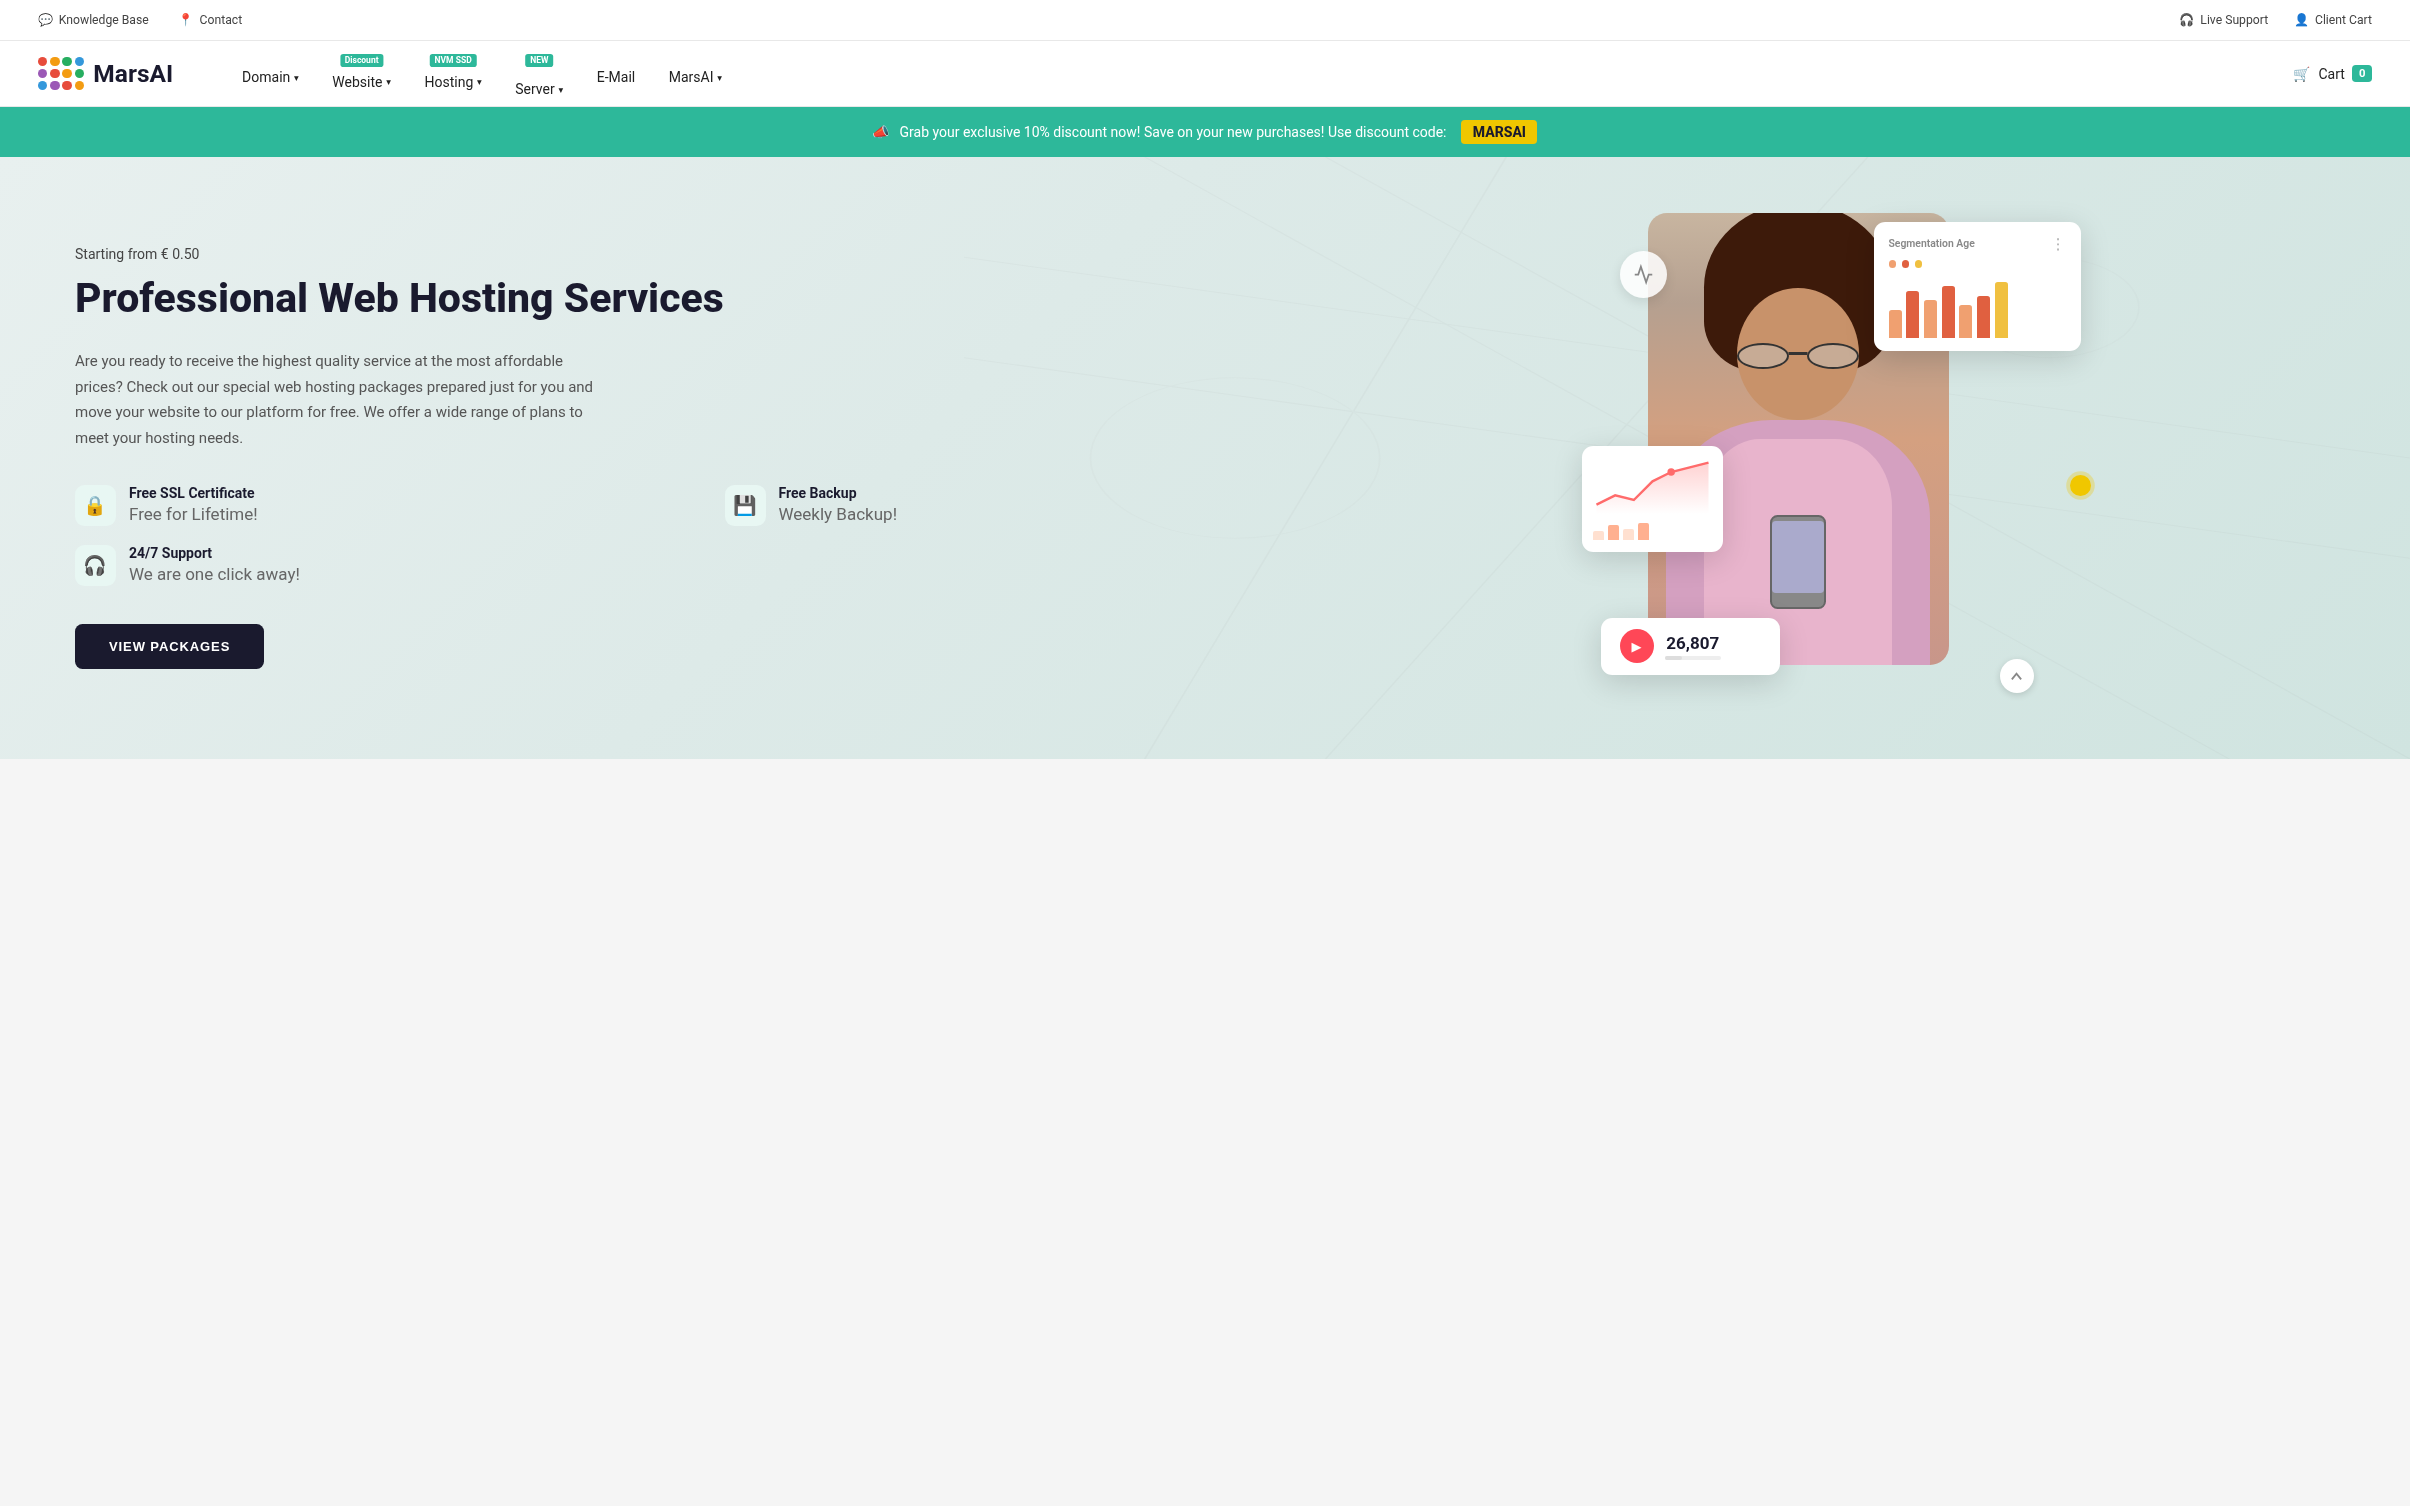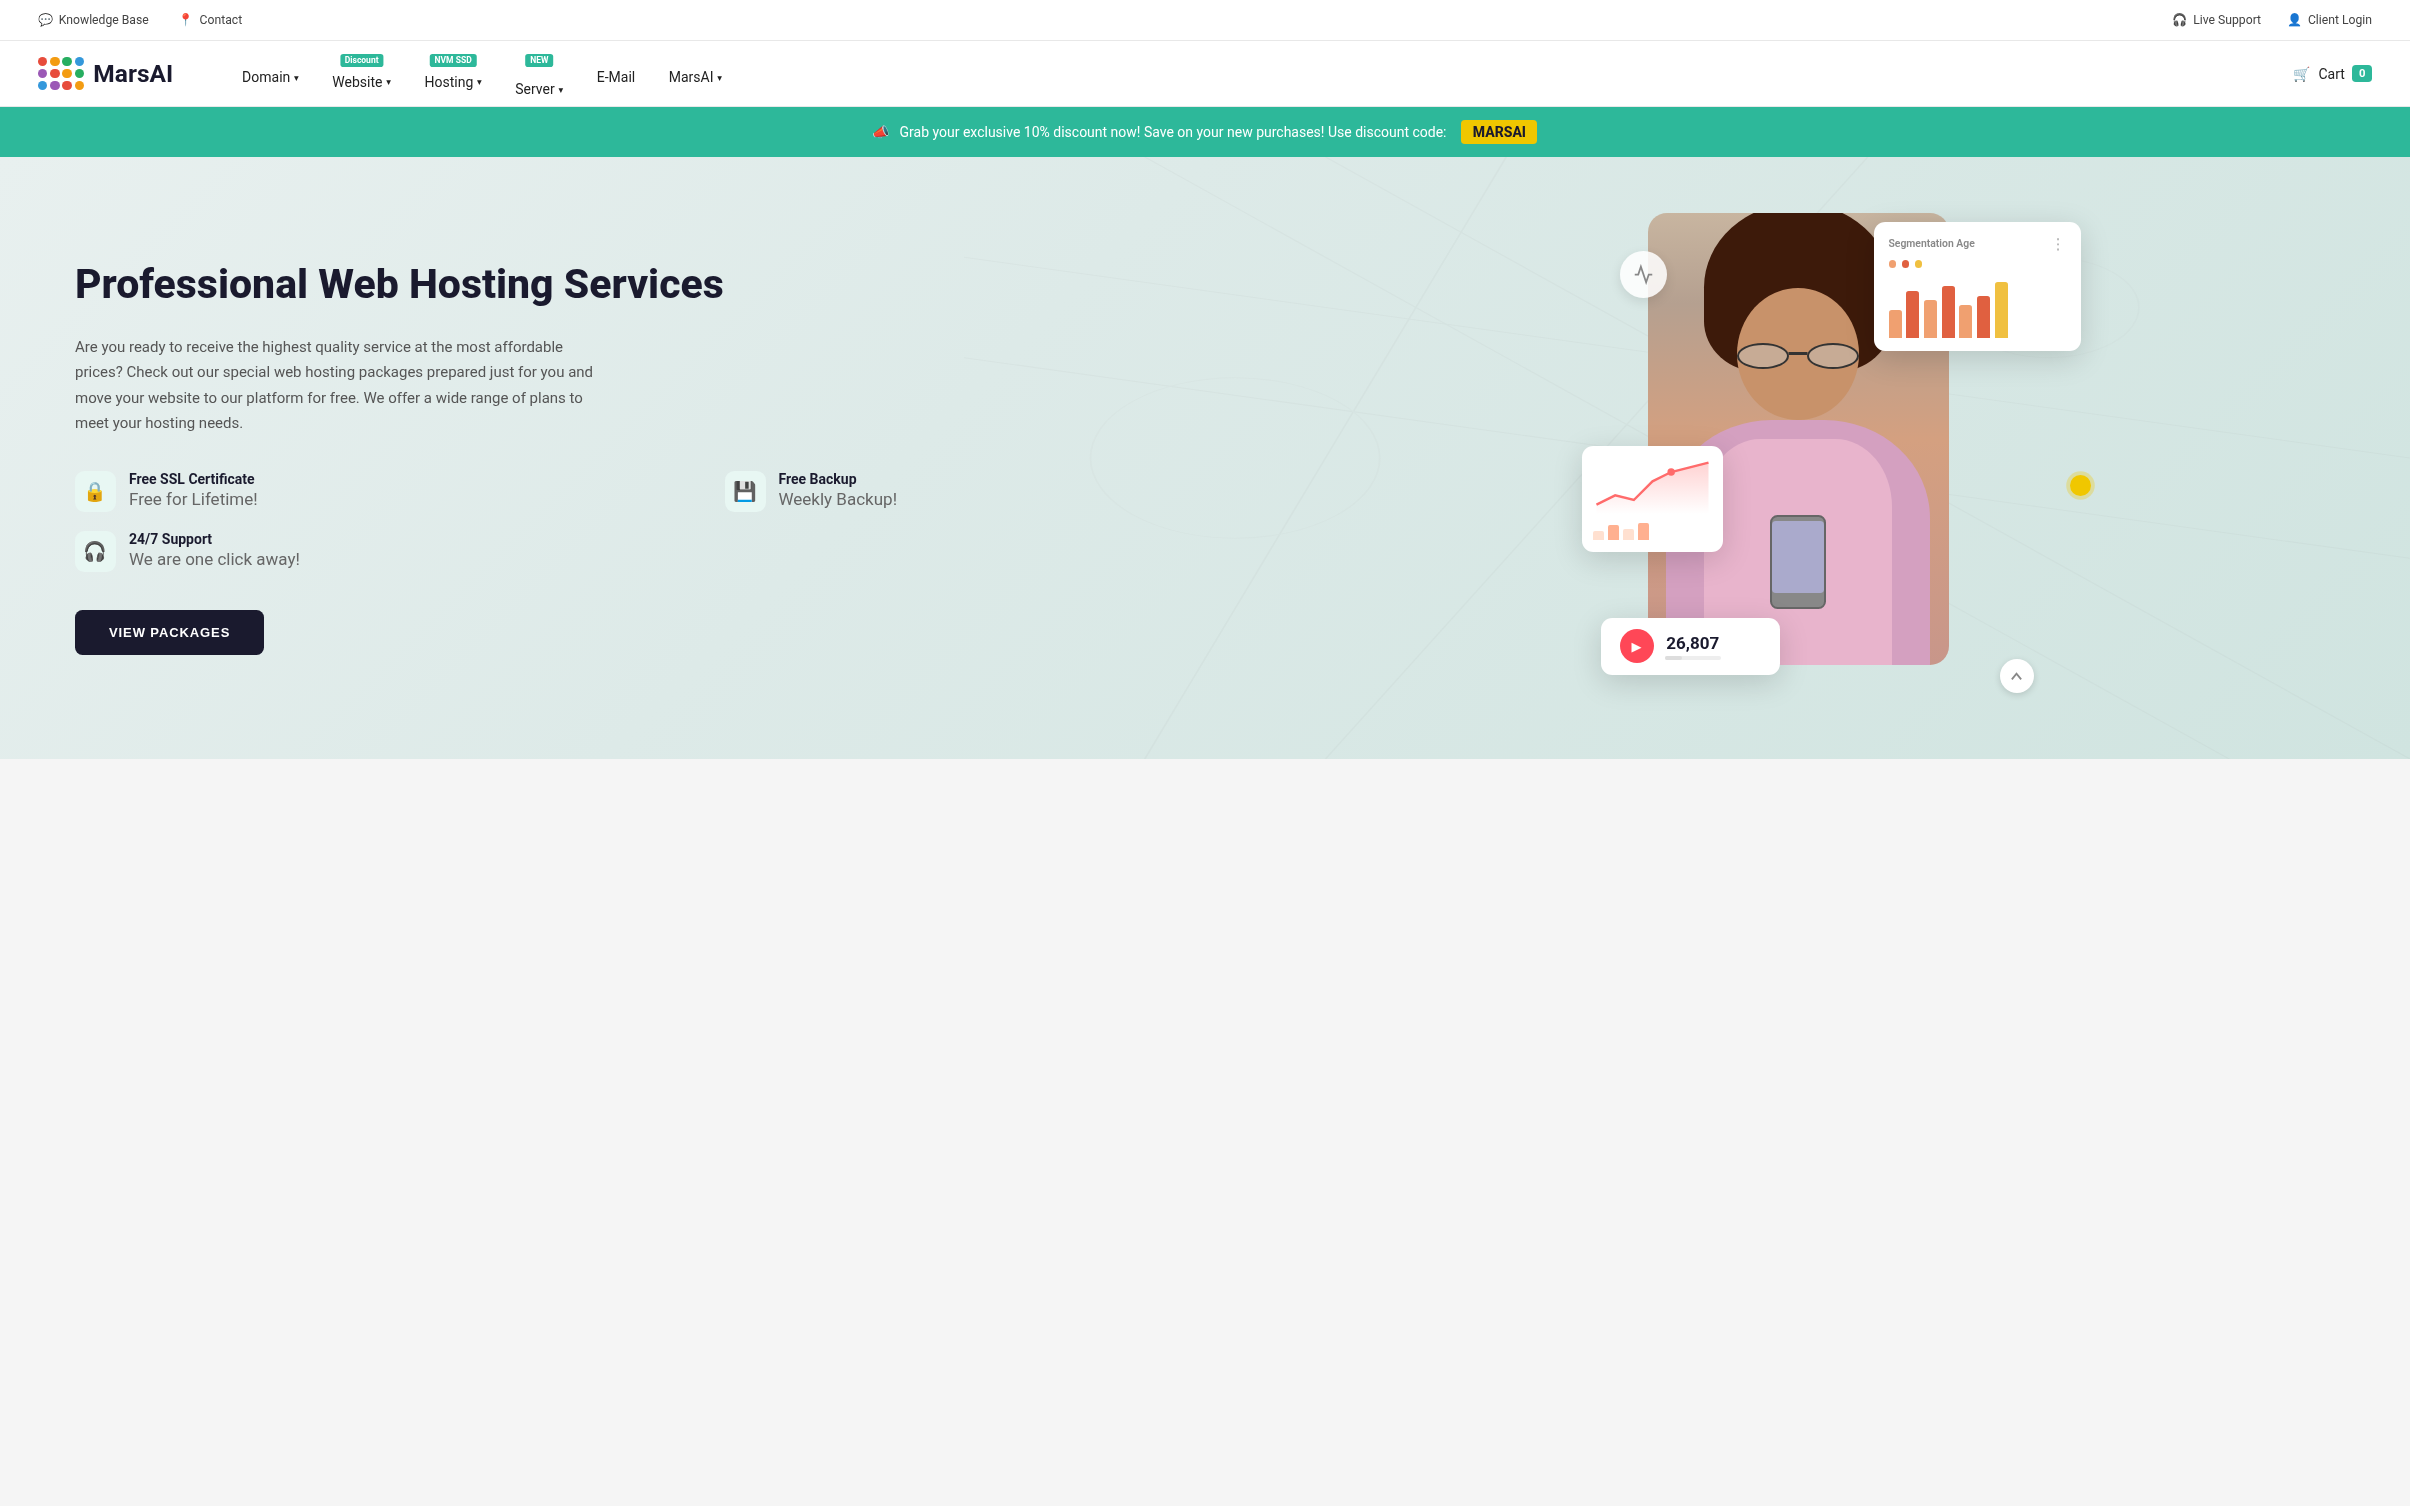--- a/index.html
+++ b/index.html
@@ -204,21 +204,21 @@
       <span>Contact</span>
     </a>
   </div>
   <div class="top-bar-right">
     <a class="top-bar-item">
       <span>🎧</span>
       <span>Live Support</span>
     </a>
     <a class="top-bar-item">
       <span>👤</span>
-      <span>Client Login</span>
+      <span>Client Cart</span>
     </a>
   </div>
 </div>
 
 <nav class="nav">
   <div class="logo">
     <div class="logo-dots">
       <div class="logo-dot" style="background:#e74c3c"></div>
       <div class="logo-dot" style="background:#f39c12"></div>
       <div class="logo-dot" style="background:#27ae60"></div>
@@ -294,20 +294,21 @@
       <line x1="0" y1="100" x2="800" y2="300"></line>
       <line x1="0" y1="200" x2="800" y2="400"></line>
       <line x1="300" y1="0" x2="100" y2="600"></line>
       <line x1="500" y1="0" x2="200" y2="600"></line>
       <circle cx="150" cy="300" r="80" stroke="#aaa"></circle>
       <circle cx="600" cy="150" r="50" stroke="#aaa"></circle>
     </g>
   </svg>
 
   <div class="hero-content">
+    <p class="hero-starting">Starting from € 0.50</p>
     <h1 class="hero-title">Professional Web Hosting Services</h1>
     <p class="hero-desc">Are you ready to receive the highest quality service at the most affordable prices? Check out our special web hosting packages prepared just for you and move your website to our platform for free. We offer a wide range of plans to meet your hosting needs.</p>
 
     <div class="features-grid">
 
       <div class="feature-item">
         <div class="feature-icon">🔒</div>
         <div class="feature-text">
           <div class="feature-title">Free SSL Certificate</div>
           <div class="feature-sub">Free for Lifetime!</div>

